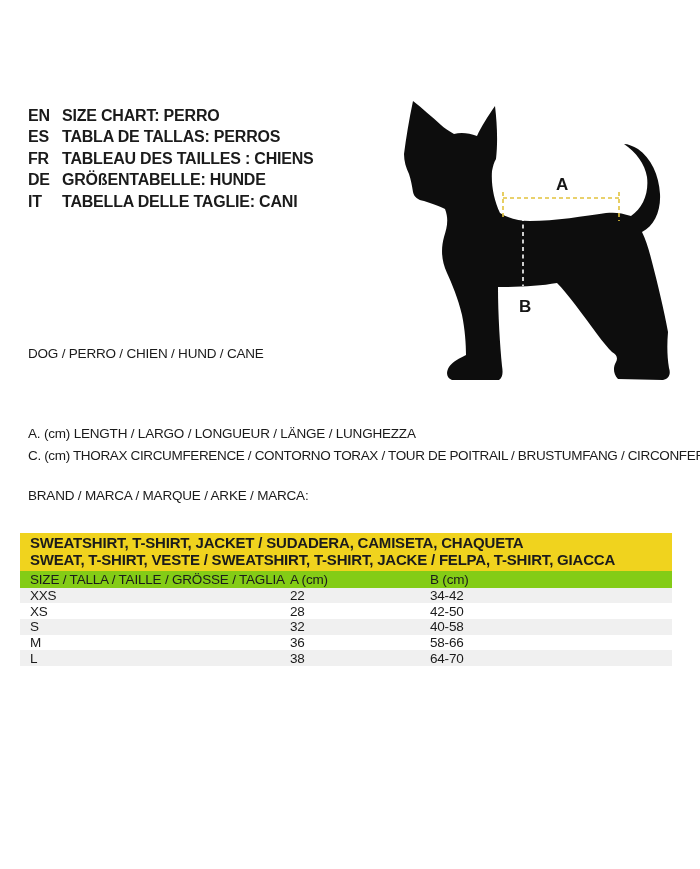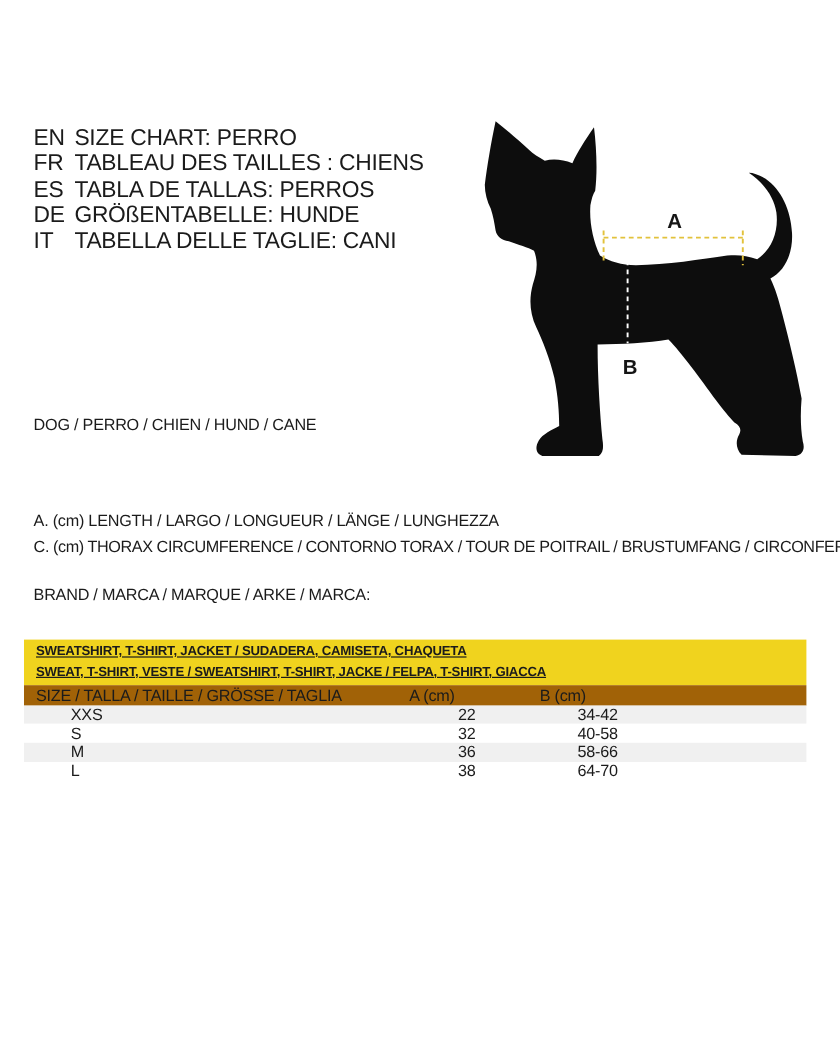--- a/index.html
+++ b/index.html
@@ -5,65 +5,65 @@
   html,body{margin:0;padding:0;}
   body{
     width:700px;height:869px;position:relative;background:#ffffff;
     font-family:"Liberation Sans",sans-serif;color:#1b1b1b;
     overflow:hidden;letter-spacing:-0.2px;
   }
   .abs{position:absolute;}
 
   
   .lang-list{left:28px;top:105px;}
-  .lang-item{display:flex;height:21.5px;align-items:center;font-size:19px;}
+  .lang-item{display:flex;height:21.5px;align-items:center;font-size:16px;font-weight:bold;}
   .lang-code{width:34px;flex:0 0 34px;}
   .lang-text{white-space:nowrap;}
 
   
   .line{white-space:nowrap;font-size:13.5px;}
   .species-line{left:28px;top:346px;}
   .measure-a{left:28px;top:426px;text-align:center;}
   .measure-c{left:28px;top:448px;letter-spacing:-0.35px;}
   .brand-line{left:28px;top:488px;}
 
   
   .size-table{left:20px;top:533px;width:652px;}
   .banner{background:#F0D31E;padding:2px 0 3px 10px;}
-  .banner div{font-weight:bold;font-size:11px;line-height:16.5px;white-space:nowrap;text-decoration:underline;}
+  .banner div{font-weight:bold;font-size:15px;line-height:16.5px;white-space:nowrap;}
   .grid-row{display:grid;grid-template-columns:270px 140px 78px 1fr;align-items:center;}
-  .thead{background:#a16207;height:16.5px;font-size:13.5px;}
-  .trow{height:15.7px;font-size:13.5px;padding-left:29px;}
+  .thead{background:#84cc16;height:16.5px;font-size:13.5px;}
+  .trow{height:15.7px;font-size:13.5px;}
   .trow:nth-child(odd){background:#F0F0F0;}
   .cell-label{padding-left:10px;white-space:nowrap;}
-  .cell-num{text-align:center;}
+  .cell-num{text-align:left;}
 
   
   .dog-svg{left:385px;top:90px;}
   .dog-body{fill:#0d0d0d;}
   .dash-a{stroke:#E2C23C;stroke-width:1.6;fill:none;stroke-dasharray:4 3;}
   .dash-b{stroke:#ffffff;stroke-width:1.6;fill:none;stroke-dasharray:4 3.5;}
   .diagram-label{font-family:"Liberation Sans",sans-serif;font-weight:bold;font-size:17px;fill:#151515;text-anchor:middle;}
 </style>
 </head>
 <body>
 
 <div class="abs lang-list">
 
 <div class="lang-item">
       <span class="lang-code">EN</span>
       <span class="lang-text">SIZE CHART: PERRO</span>
     </div>
     <div class="lang-item">
+      <span class="lang-code">ES</span>
+      <span class="lang-text">TABLA DE TALLAS: PERROS</span>
+    </div>
+    <div class="lang-item">
       <span class="lang-code">FR</span>
       <span class="lang-text">TABLEAU DES TAILLES : CHIENS</span>
-    </div>
-    <div class="lang-item">
-      <span class="lang-code">ES</span>
-      <span class="lang-text">TABLA DE TALLAS: PERROS</span>
     </div>
     <div class="lang-item">
       <span class="lang-code">DE</span>
       <span class="lang-text">GRÖßENTABELLE: HUNDE</span>
     </div>
     <div class="lang-item">
       <span class="lang-code">IT</span>
       <span class="lang-text">TABELLA DELLE TAGLIE: CANI</span>
     </div>
   </div>
@@ -135,20 +135,26 @@
   </div>
   <div>
 
   <div class="grid-row trow">
         <div class="cell-label">XXS</div>
         <div class="cell-num">22</div>
         <div class="cell-num">34-42</div>
         <div></div>
       </div>
       <div class="grid-row trow">
+        <div class="cell-label">XS</div>
+        <div class="cell-num">28</div>
+        <div class="cell-num">42-50</div>
+        <div></div>
+      </div>
+      <div class="grid-row trow">
         <div class="cell-label">S</div>
         <div class="cell-num">32</div>
         <div class="cell-num">40-58</div>
         <div></div>
       </div>
       <div class="grid-row trow">
         <div class="cell-label">M</div>
         <div class="cell-num">36</div>
         <div class="cell-num">58-66</div>
         <div></div>

